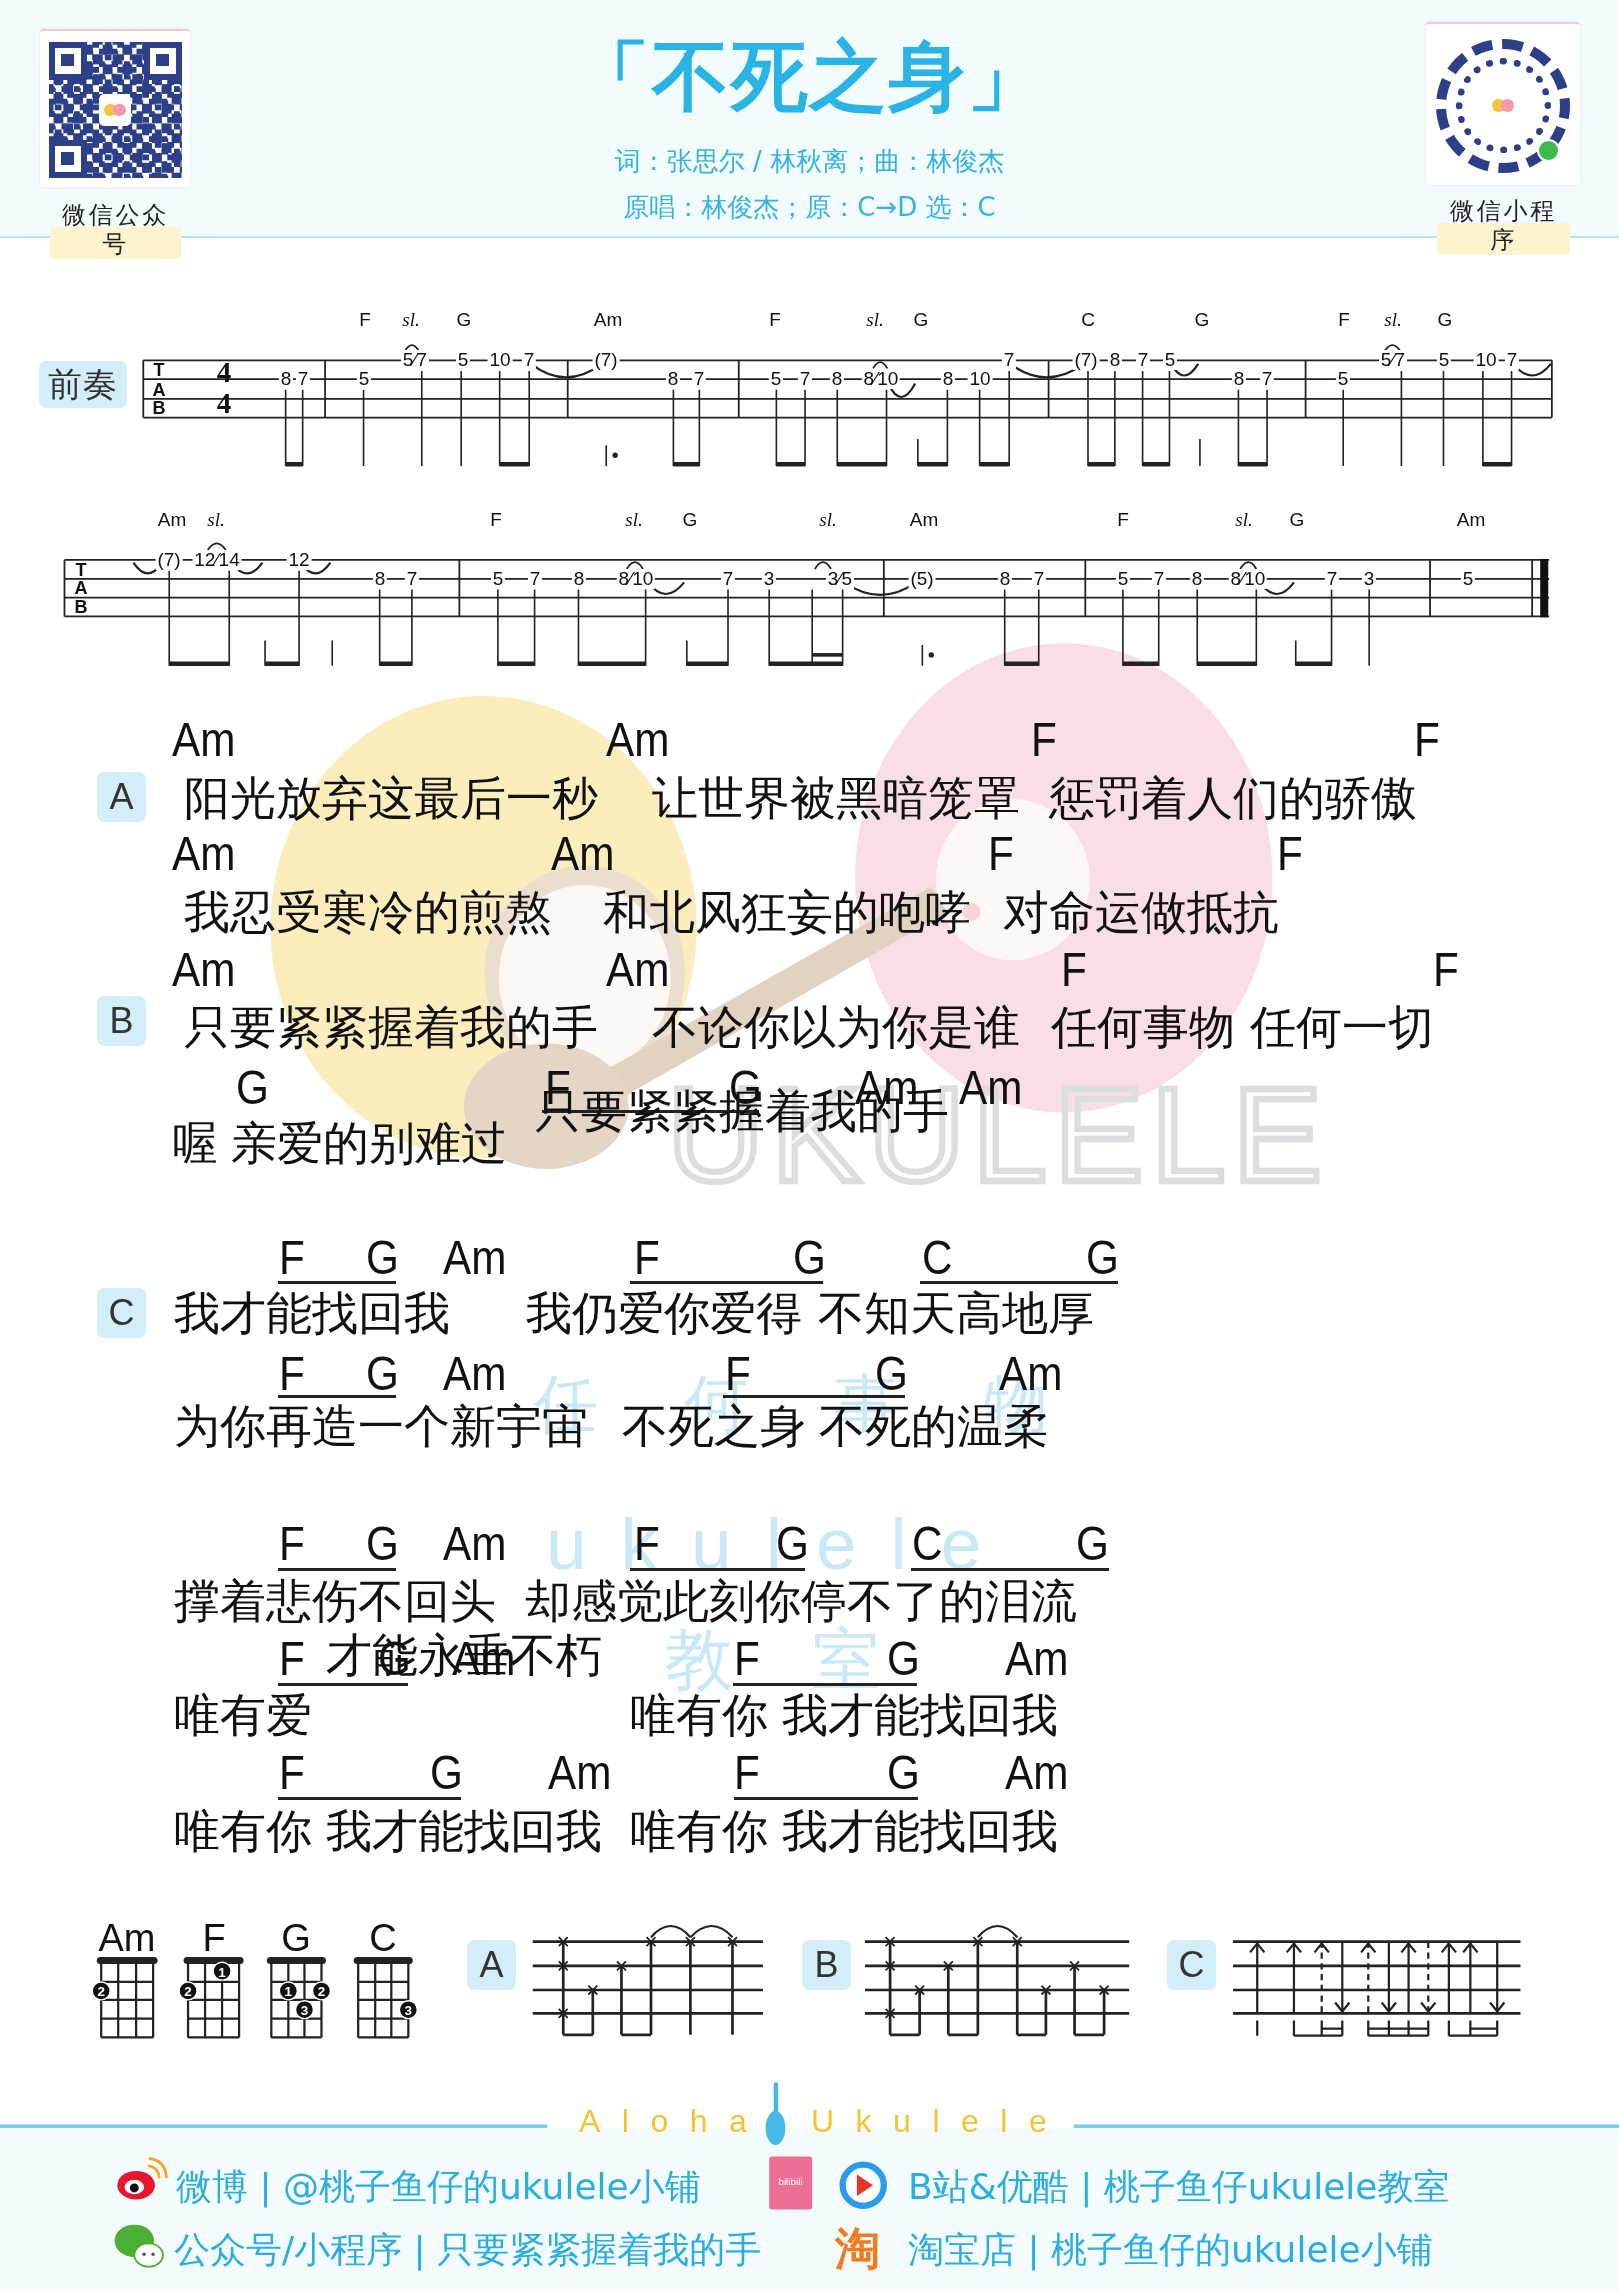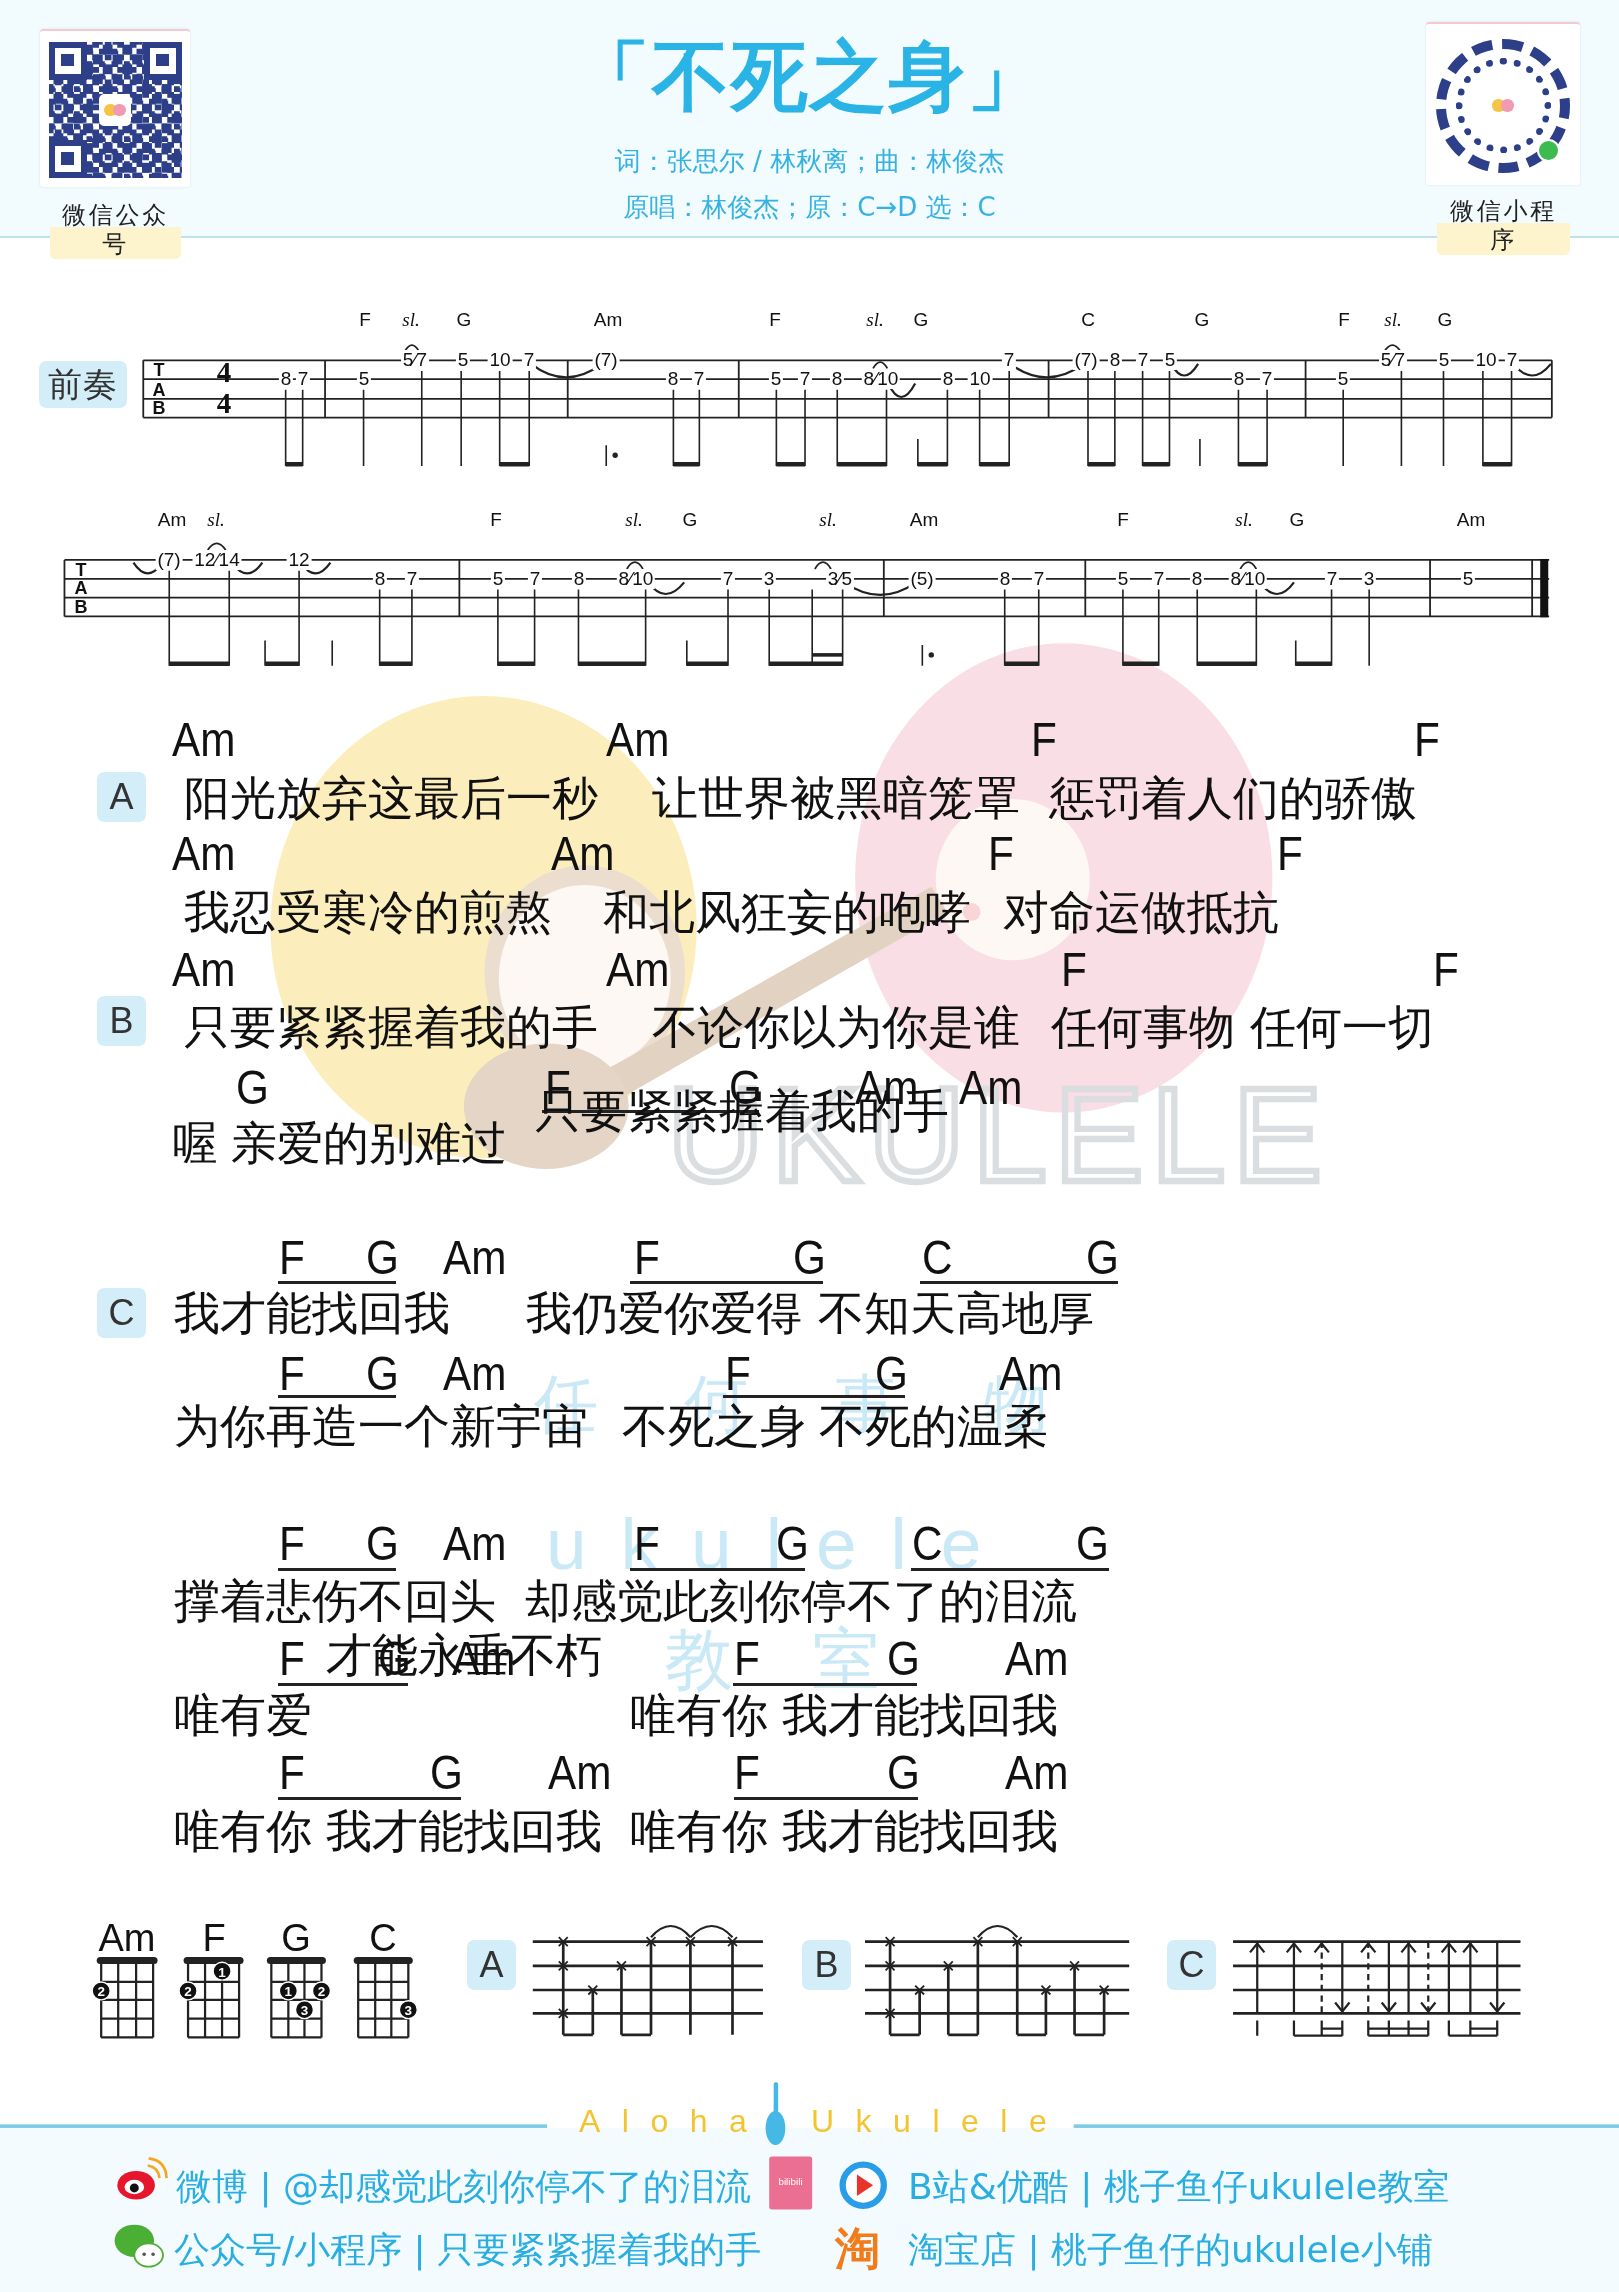--- a/index.html
+++ b/index.html
@@ -390,19 +390,19 @@
 <span class="cdname" style="left:383px;top:1919px">C</span>
 
 <div class="a badge badge-sec" style="left:467px;top:1940px;z-index:3">A</div>
 <div class="a badge badge-sec" style="left:802px;top:1940px;z-index:3">B</div>
 <div class="a badge badge-sec" style="left:1167px;top:1940px;z-index:3">C</div>
 
 <div id="footer-bg" class="a" style="z-index:1"></div>
 <span class="brand" style="left:579px;top:2103px">Aloha</span>
 <span class="brand" style="left:811px;top:2103px">Ukulele</span>
 
-<span class="ft" style="left:176px;top:2166px">微博 | @却感觉此刻你停不了的泪流</span>
+<span class="ft" style="left:176px;top:2166px">微博 | @桃子鱼仔的ukulele小铺</span>
 <span class="a" style="left:769px;top:2176px;width:43px;text-align:center;font-family:'Liberation Sans',sans-serif;font-size:9.9px;color:#fff;z-index:3">bilibili</span>
 <span class="ft" style="left:908px;top:2166px">B站&amp;优酷 | 桃子鱼仔ukulele教室</span>
 <span class="ft" style="left:174px;top:2229px">公众号/小程序 | 只要紧紧握着我的手</span>
 <span class="a" style="left:835px;top:2225px;font-size:45px;line-height:48px;font-weight:bold;color:#f07c1c;z-index:3">淘</span>
 <span class="ft" style="left:908px;top:2229px">淘宝店 | 桃子鱼仔的ukulele小铺</span>
 
 
 </body></html>

